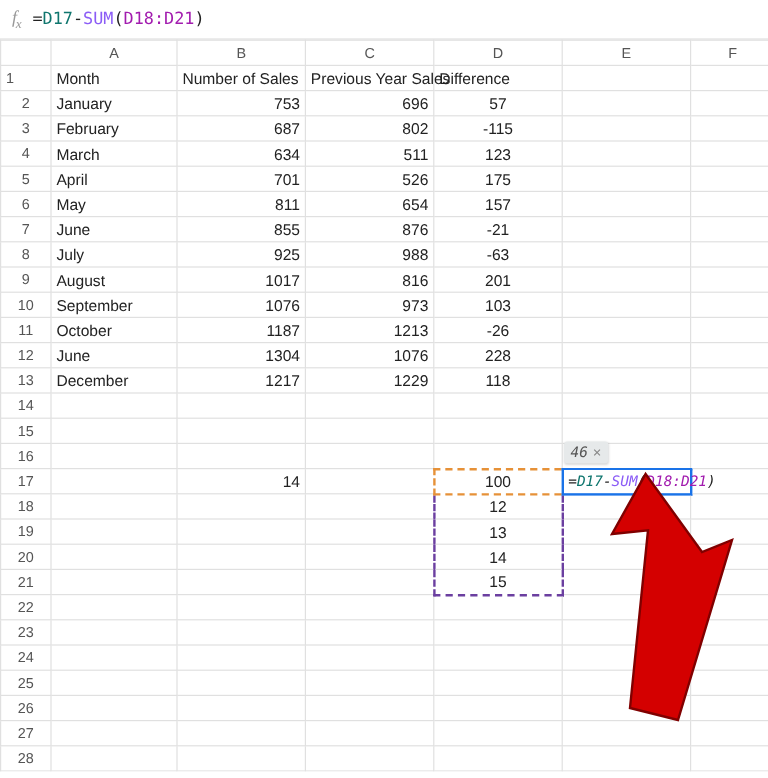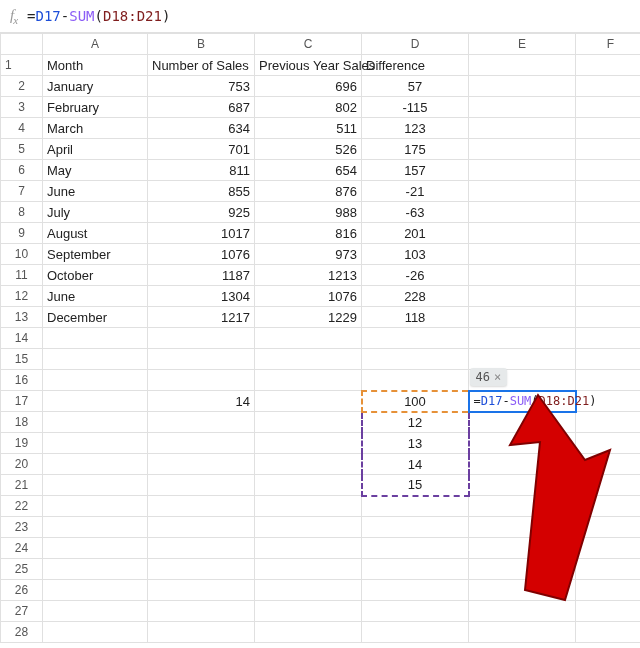--- a/index.html
+++ b/index.html
@@ -30,24 +30,24 @@
     letter-spacing: -1px;
   }
   .fx-icon sub { font-size: 11px; }
   .formula-input {
     flex: 1;
     font-family: "Consolas","Monaco",monospace;
     font-size: 14px;
     color: #222;
   }
   .fn-eq { color: #222; }
-  .fn-ref1 { color: #1d4ed8; } 
+  .fn-ref1 { color: #0f766e; } 
   .fn-op { color: #222; }
   .fn-sum { color: #8b5cf6; }
-  .fn-ref2 { color: #7f1d1d; } 
+  .fn-ref2 { color: #a21caf; } 
   .grid {
     border-collapse: collapse;
     table-layout: fixed;
     width: 640px;
   }
   .grid th, .grid td {
     border: 1px solid #e0e0e0;
     height: 21px;
     padding: 0 4px;
     overflow: visible;
@@ -82,20 +82,21 @@
   .marching-purple-mid { border-left:2px dashed #6B3FA0 !important; border-right:2px dashed #6B3FA0 !important;}
   .marching-purple-bot { border-bottom: 2px dashed #6B3FA0 !important; border-left:2px dashed #6B3FA0 !important; border-right:2px dashed #6B3FA0 !important;}
 
   .active-cell {
     position: relative;
     border: 2px solid #1a73e8 !important;
     background: #fff;
     font-family: "Consolas","Monaco",monospace;
     font-size: 12px;
     padding: 0 2px;
+    font-style: italic;
   }
   .result-chip {
     position: absolute;
     top: -24px;
     left: 0;
     background: #e6e9ea;
     border-radius: 3px;
     padding: 2px 6px;
     font-size: 12px;
     color: #555;

